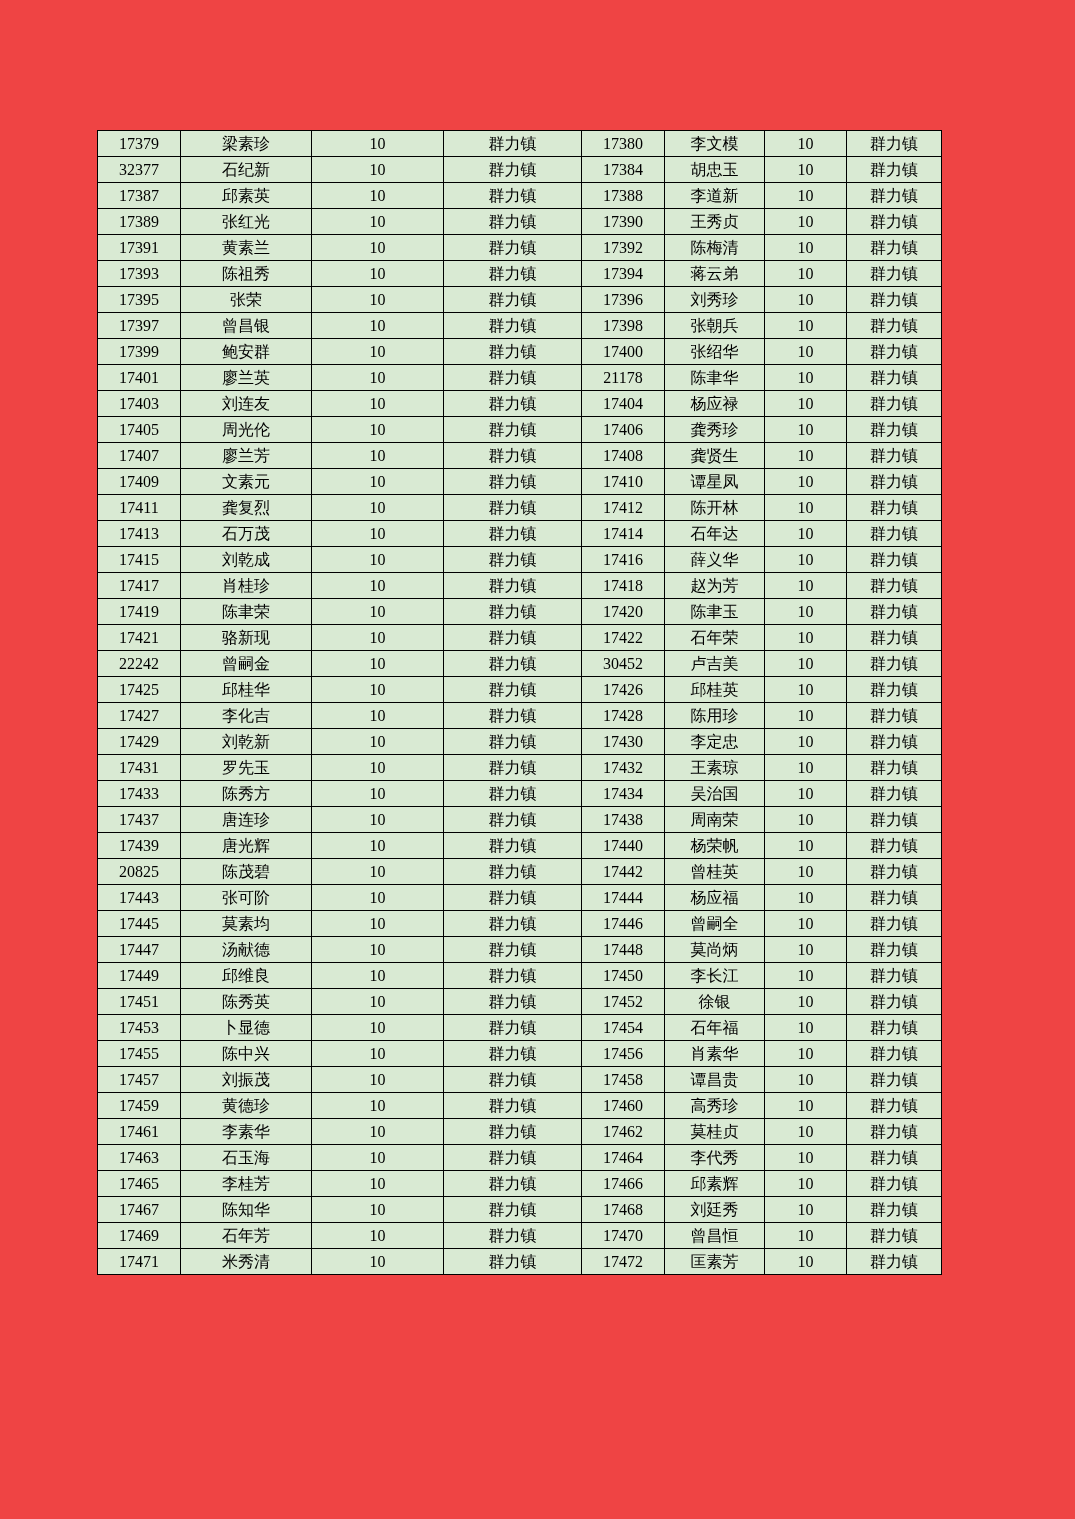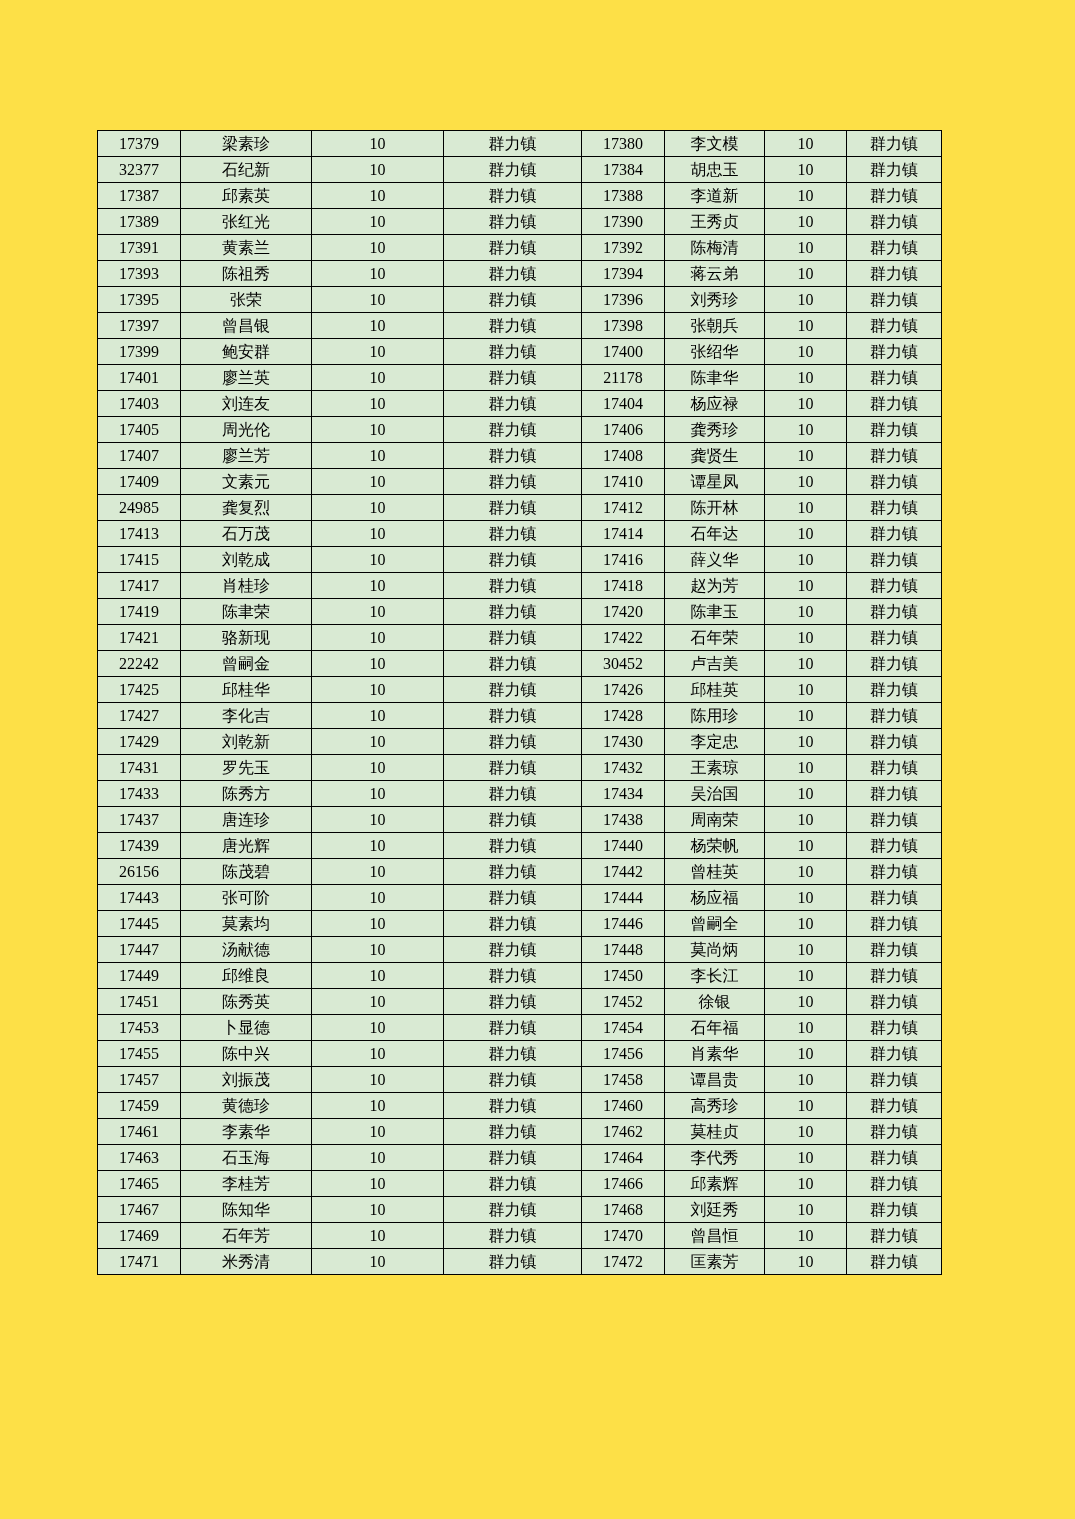--- a/index.html
+++ b/index.html
@@ -5,21 +5,21 @@
   html, body {
     margin: 0;
     padding: 0;
     background: #ffffff;
     font-family: "Liberation Serif", "DejaVu Serif", serif;
   }
   .page {
     position: relative;
     width: 1075px;
     height: 1519px;
-    background: #fde047;
+    background: #ef4444;
     overflow: hidden;
   }
   table.roster {
     position: absolute;
     left: 97px;
     top: 130px;
     border-collapse: collapse;
     table-layout: fixed;
     width: 844px;
   }
@@ -197,21 +197,21 @@
           <td>17409</td>
           <td>文素元</td>
           <td>10</td>
           <td>群力镇</td>
           <td>17410</td>
           <td>谭星凤</td>
           <td>10</td>
           <td>群力镇</td>
         </tr>
         <tr>
-          <td>24985</td>
+          <td>17411</td>
           <td>龚复烈</td>
           <td>10</td>
           <td>群力镇</td>
           <td>17412</td>
           <td>陈开林</td>
           <td>10</td>
           <td>群力镇</td>
         </tr>
         <tr>
           <td>17413</td>
@@ -337,21 +337,21 @@
           <td>17439</td>
           <td>唐光辉</td>
           <td>10</td>
           <td>群力镇</td>
           <td>17440</td>
           <td>杨荣帆</td>
           <td>10</td>
           <td>群力镇</td>
         </tr>
         <tr>
-          <td>26156</td>
+          <td>20825</td>
           <td>陈茂碧</td>
           <td>10</td>
           <td>群力镇</td>
           <td>17442</td>
           <td>曾桂英</td>
           <td>10</td>
           <td>群力镇</td>
         </tr>
         <tr>
           <td>17443</td>

